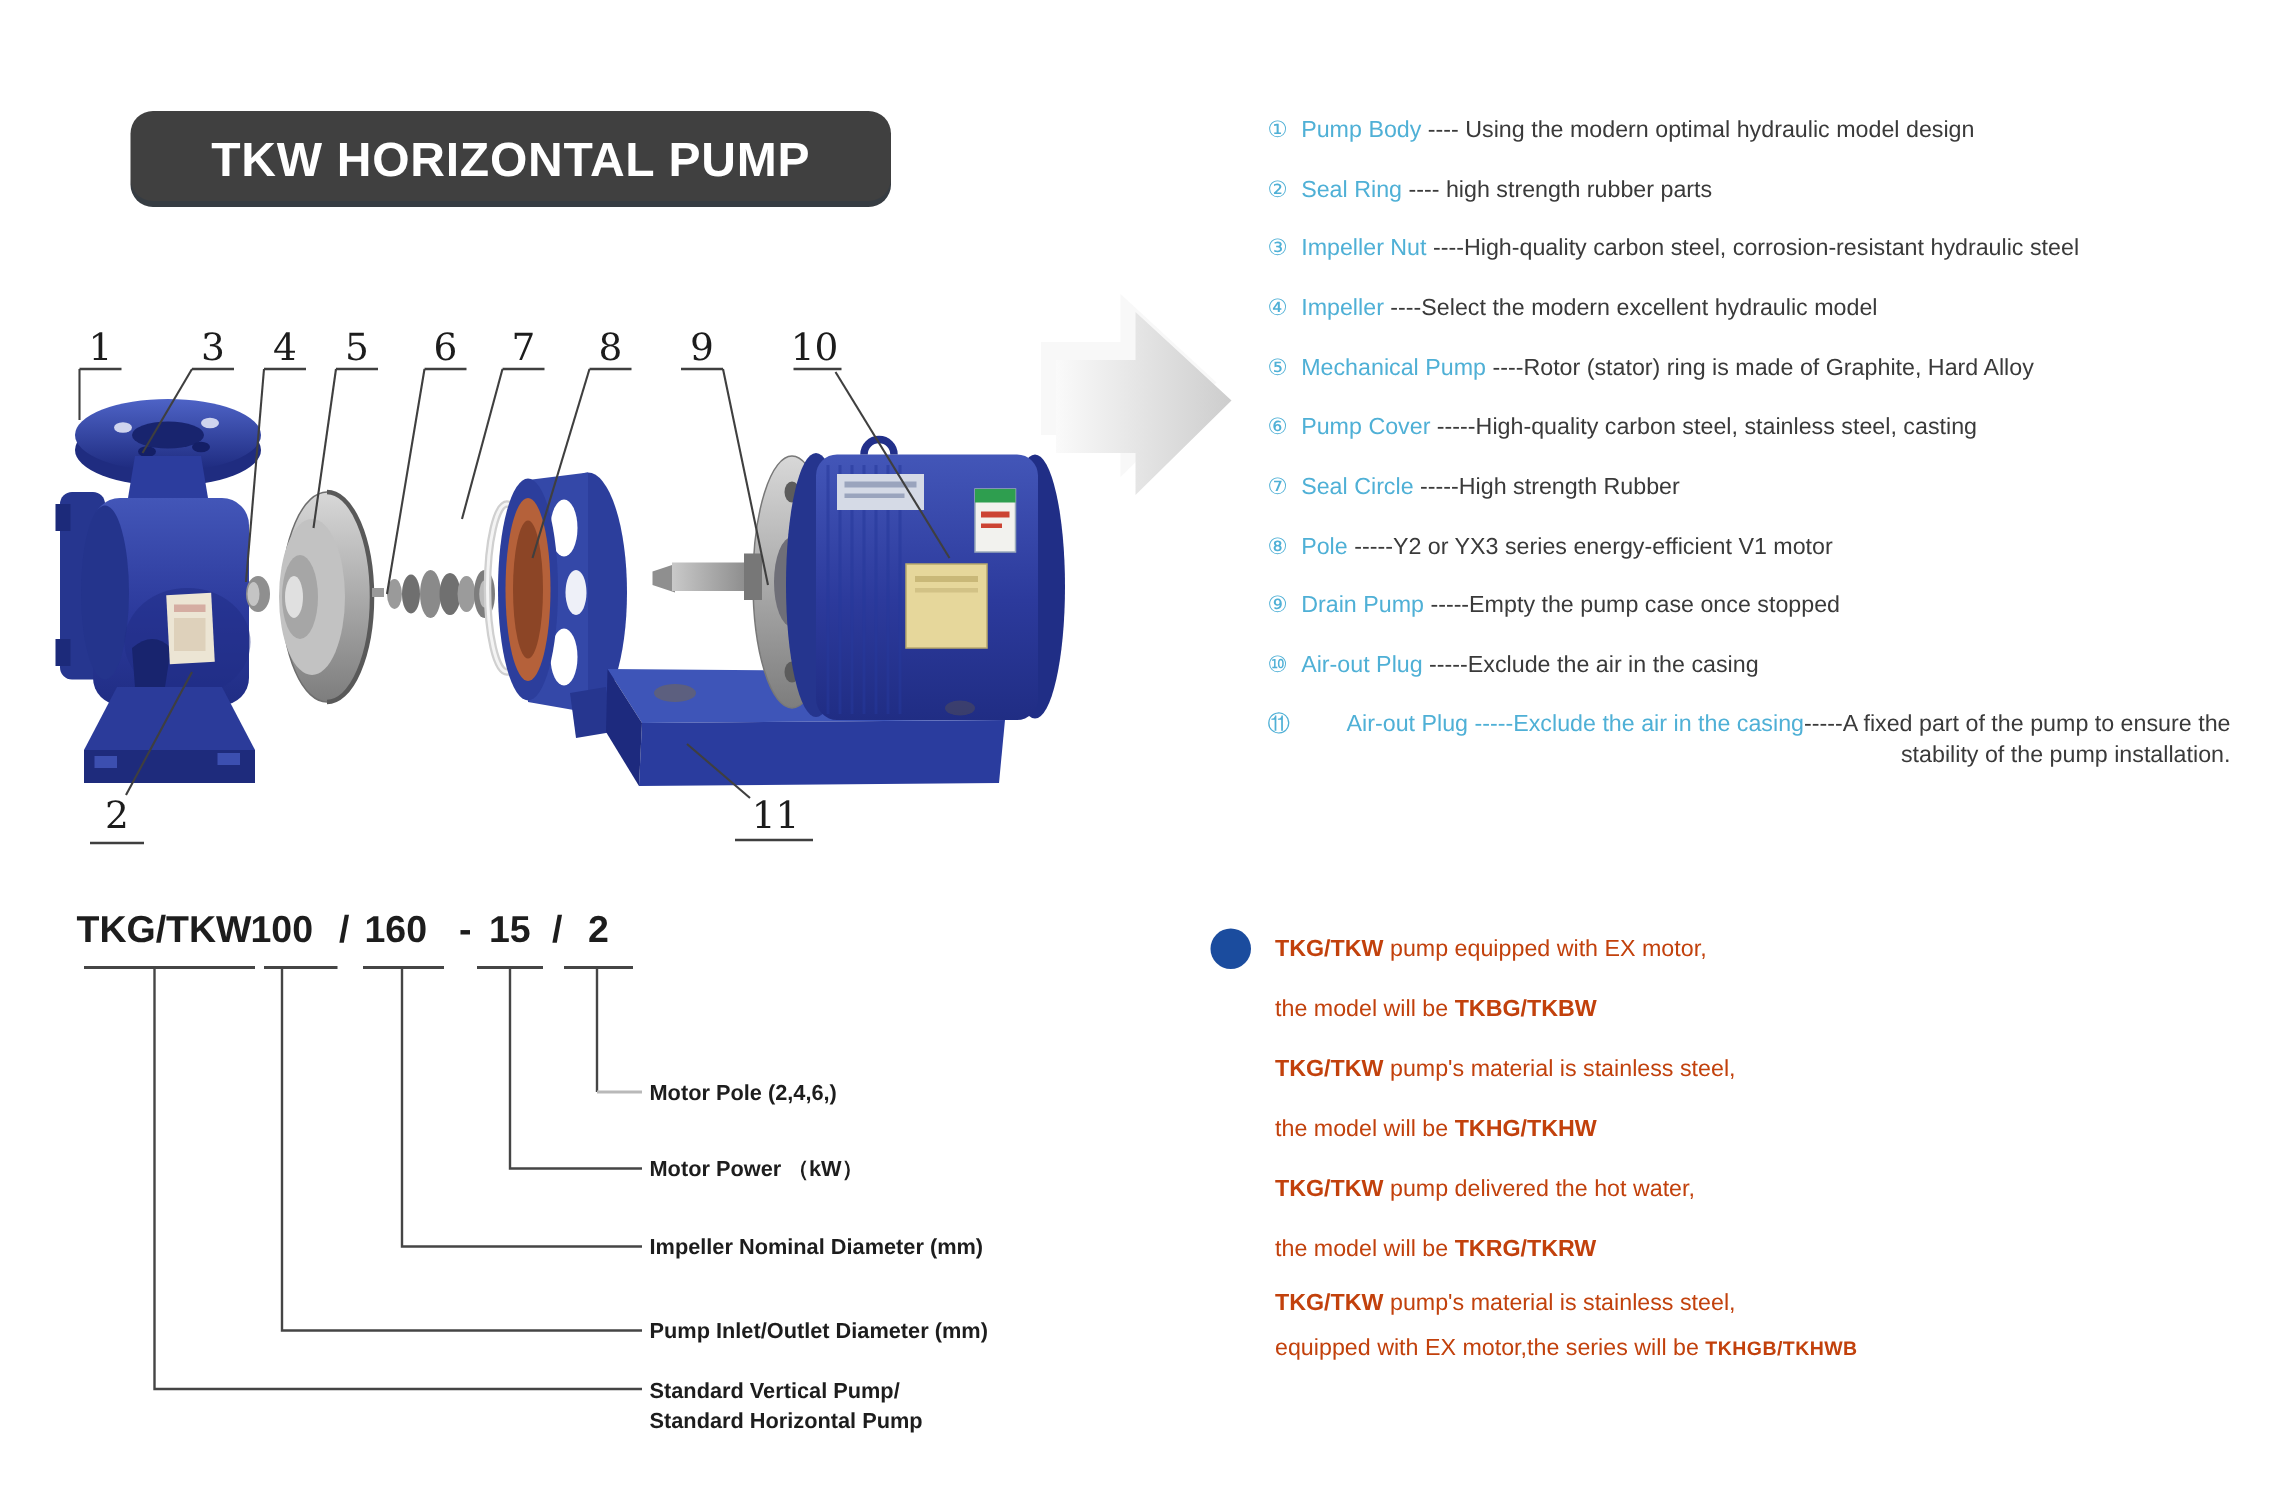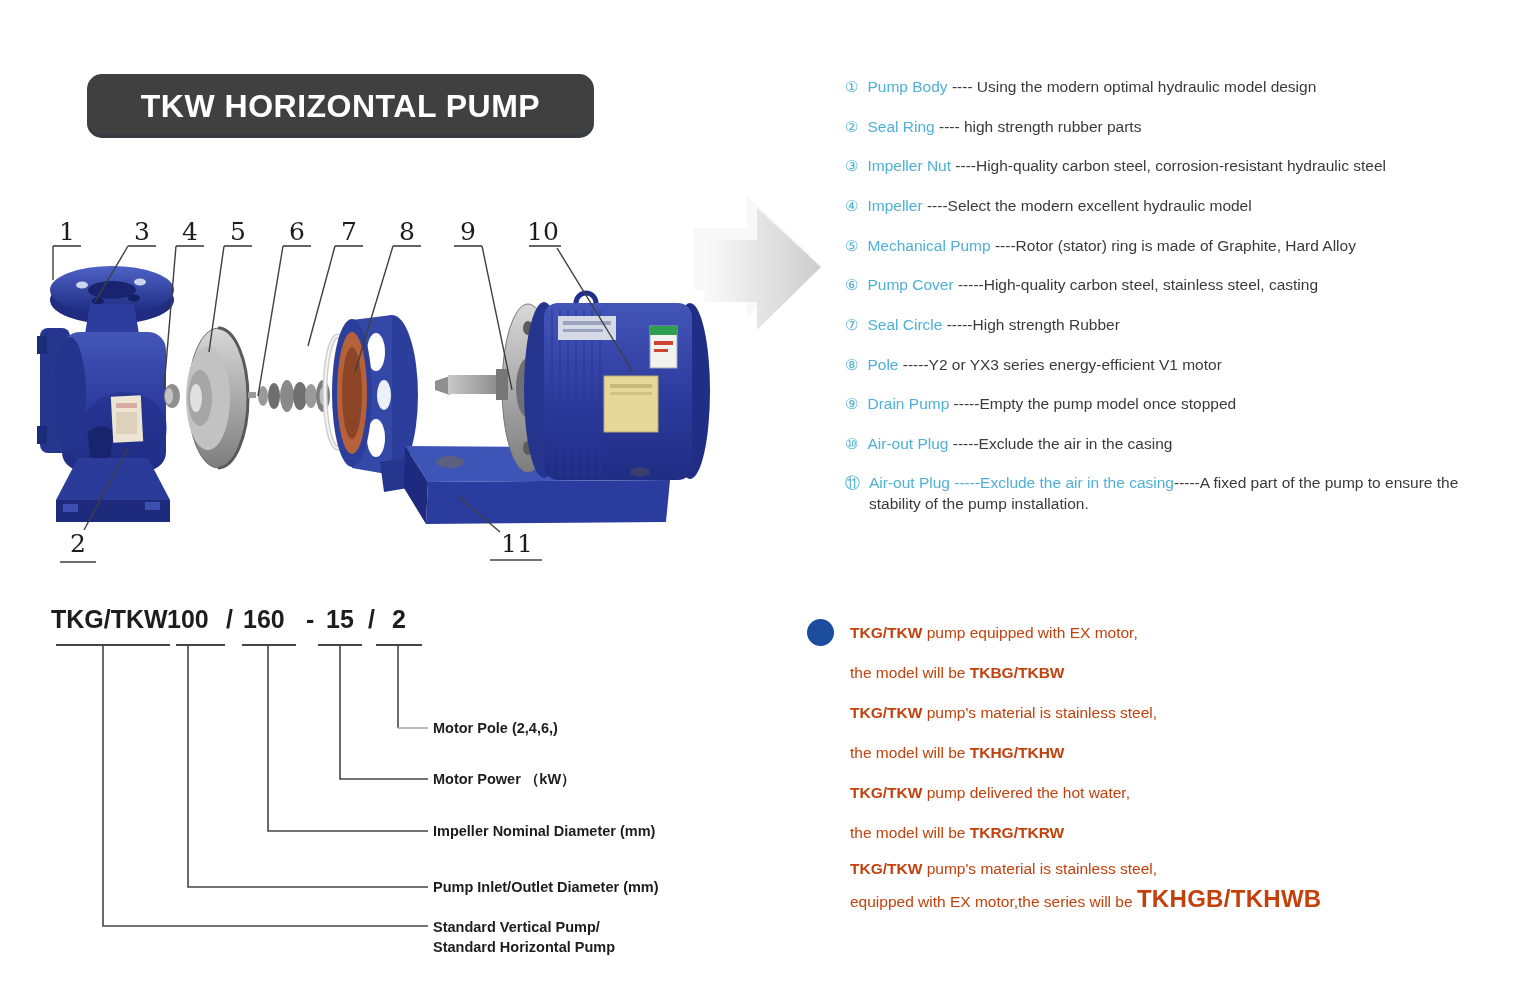--- a/index.html
+++ b/index.html
@@ -25,21 +25,21 @@
   .callout{font:25px "DejaVu Serif", serif;fill:#1c1c1c;}
   .leader{stroke:#3f3f3f;stroke-width:1.4;fill:none;}
   .tick{stroke:#3f3f3f;stroke-width:1.6;}
   
   .arrow-svg{position:absolute;left:688px;top:193px;width:150px;height:148px;}
   
   .parts-list{position:absolute;left:845px;top:70px;width:648px;}
   .pl-row{position:absolute;left:0;display:flex;gap:9px;font-size:15.5px;
           line-height:21px;white-space:pre-wrap;color:#3a3a3a;}
   .pl-num{color:#4fb0d6;font-size:15px;flex:0 0 auto;}
-  .pl-text{flex:1;}
+  .pl-text{flex:1;text-align:right;}
   .cyan{color:#4fb0d6;}
   .dark{color:#3a3a3a;}
   .r1{top:6px}.r2{top:46px}.r3{top:85px}.r4{top:125px}.r5{top:165px}
   .r6{top:204px}.r7{top:244px}.r8{top:284px}.r9{top:323px}.r10{top:363px}
   .r11{top:402px;width:642px;}
   
   .model-svg{position:absolute;left:40px;top:595px;width:700px;height:395px;}
   .mc-seg{font:bold 25px "Liberation Sans", sans-serif;fill:#1d1d1d;}
   .mc-label{font:bold 14.5px "Liberation Sans", sans-serif;fill:#1d1d1d;}
   .mc-line{stroke:#454545;stroke-width:1.6;fill:none;}
@@ -47,21 +47,21 @@
   .mc-light{stroke:#b9b9b9;stroke-width:2;fill:none;}
   
   .notes{position:absolute;left:800px;top:612px;width:713px;}
   .note-bullet{position:absolute;left:7px;top:7px;width:27px;height:27px;
                border-radius:50%;background:#1b4c9e;}
   .note-line{position:absolute;left:50px;font-size:15.5px;color:#c2410c;
              white-space:pre-wrap;line-height:22px;}
   .note-line b{font-weight:bold;}
   .nl1{top:10px}.nl2{top:50px}.nl3{top:90px}.nl4{top:130px}
   .nl5{top:170px}.nl6{top:210px}.nl7{top:246px}.nl8{top:276px}
-  .nl8 .bs{font-size:24px;letter-spacing:.3px;margin-top:20px;}
+  .nl8 .bs{font-size:13px;letter-spacing:.3px;margin-top:20px;}
 </style>
 </head>
 <body>
 
 <div class="banner">
   <span class="banner-title">TKW HORIZONTAL PUMP</span>
 </div>
 
 <svg class="diagram-svg" viewBox="0 0 700 390" xmlns="http://www.w3.org/2000/svg">
   <defs>
@@ -273,21 +273,21 @@
     <span class="pl-text"><span class="cyan">Seal Circle</span><span class="cyan"></span><span class="dark"> -----High strength Rubber</span></span>
   </div>
 
   <div class="pl-row r8">
     <span class="pl-num">⑧</span>
     <span class="pl-text"><span class="cyan">Pole</span><span class="cyan"></span><span class="dark"> -----Y2 or YX3 series energy-efficient V1 motor</span></span>
   </div>
 
   <div class="pl-row r9">
     <span class="pl-num">⑨</span>
-    <span class="pl-text"><span class="cyan">Drain Pump</span><span class="cyan"></span><span class="dark"> -----Empty the pump model once stopped</span></span>
+    <span class="pl-text"><span class="cyan">Drain Pump</span><span class="cyan"></span><span class="dark"> -----Empty the pump case once stopped</span></span>
   </div>
 
   <div class="pl-row r10">
     <span class="pl-num">⑩</span>
     <span class="pl-text"><span class="cyan">Air-out Plug</span><span class="cyan"></span><span class="dark"> -----Exclude the air in the casing</span></span>
   </div>
 
   <div class="pl-row r11">
     <span class="pl-num">⑪</span>
     <span class="pl-text"><span class="cyan">Air-out Plug</span><span class="cyan"> -----Exclude the air in the casing</span><span class="dark">-----A fixed part of the pump to ensure the stability of the pump installation.</span></span>

